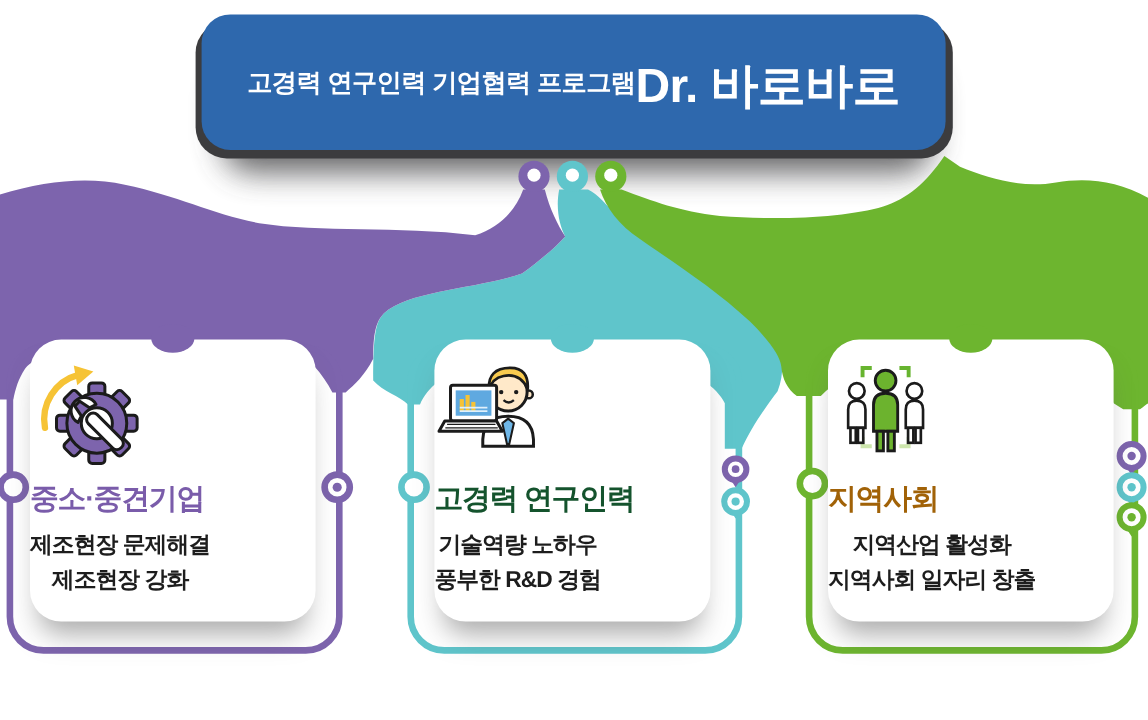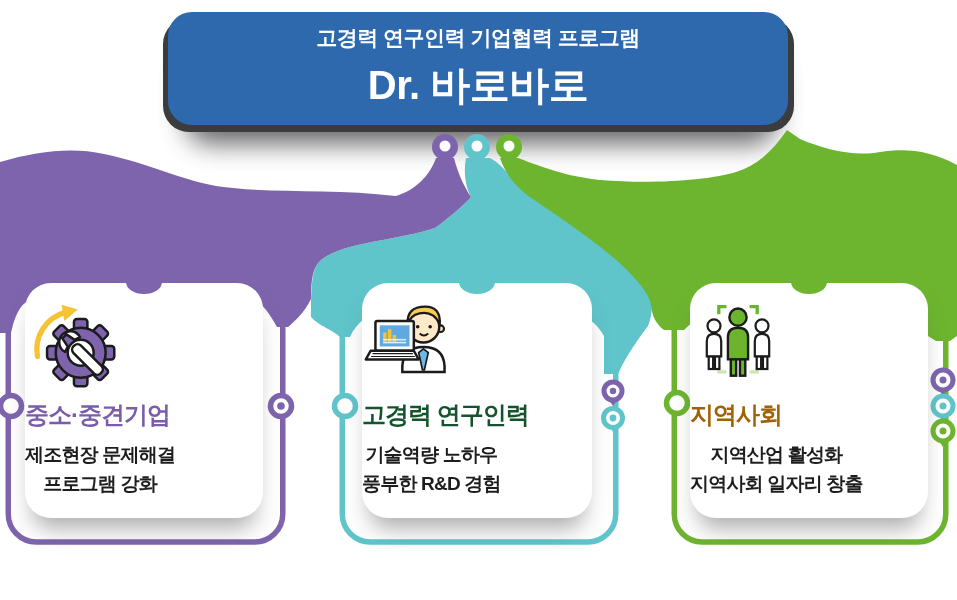--- a/index.html
+++ b/index.html
@@ -5,21 +5,21 @@
   html,body{margin:0;padding:0;background:#fff;}
   #stage{
     position:relative;width:957px;height:600px;overflow:hidden;background:#ffffff;
     font-family:"Liberation Sans","DejaVu Sans",sans-serif;
   }
   #bg{position:absolute;left:0;top:0;width:957px;height:600px;}
   
   .header{
     position:absolute;left:168px;top:12px;width:620px;height:113px;
     background:#2e68ad;border-radius:24px;z-index:3;
-    display:flex;flex-direction:column;align-items:center;justify-content:center;
+    display:flex;flex-direction:row;align-items:center;justify-content:center;
     color:#fff;text-align:center;
   }
   .header .sub{font-size:21px;font-weight:700;letter-spacing:-0.5px;}
   .header .big{font-size:40px;font-weight:800;letter-spacing:-0.5px;margin-top:6px;}
   
   .card{
     position:absolute;top:283px;height:235px;background:#fff;border-radius:26px;
     box-shadow:0 18px 22px -8px rgba(90,90,90,.5);z-index:4;
     display:flex;flex-direction:column;align-items:flex-start;
   }
@@ -209,21 +209,21 @@
       </g>
 
       <g transform="rotate(-45 58 58)">
         <rect x="52.5" y="48" width="11" height="40" rx="5" fill="#fff" stroke="#1b1b1b" stroke-width="2.6"></rect>
         <path d="M47,46 a11.5,11.5 0 1 1 22,0 l-6,-2 -2,-10 -6,0 -2,10 Z" fill="#fff" stroke="#1b1b1b" stroke-width="2.6" stroke-linejoin="round"></path>
       </g>
     </svg>
     <div class="title">중소·중견기업</div>
     <div class="lines">
       <div>제조현장 문제해결</div>
-      <div>프로그램 강화</div>
+      <div>제조현장 강화</div>
     </div>
   </div>
 
   <div class="card" id="card2">
     <span class="notch"></span>
     <svg class="icon" viewBox="0 0 100 100">
 
       <g>
         <path d="M42,72 Q43,52 64,52 Q85,52 86,72 L86,78 L42,78 Z" fill="#fff" stroke="#1b1b1b" stroke-width="2.6"></path>
         <path d="M64,54 L59,58 L63,76 L65,76 L69,58 Z" fill="#6fb7e8" stroke="#1b1b1b" stroke-width="1.8"></path>

